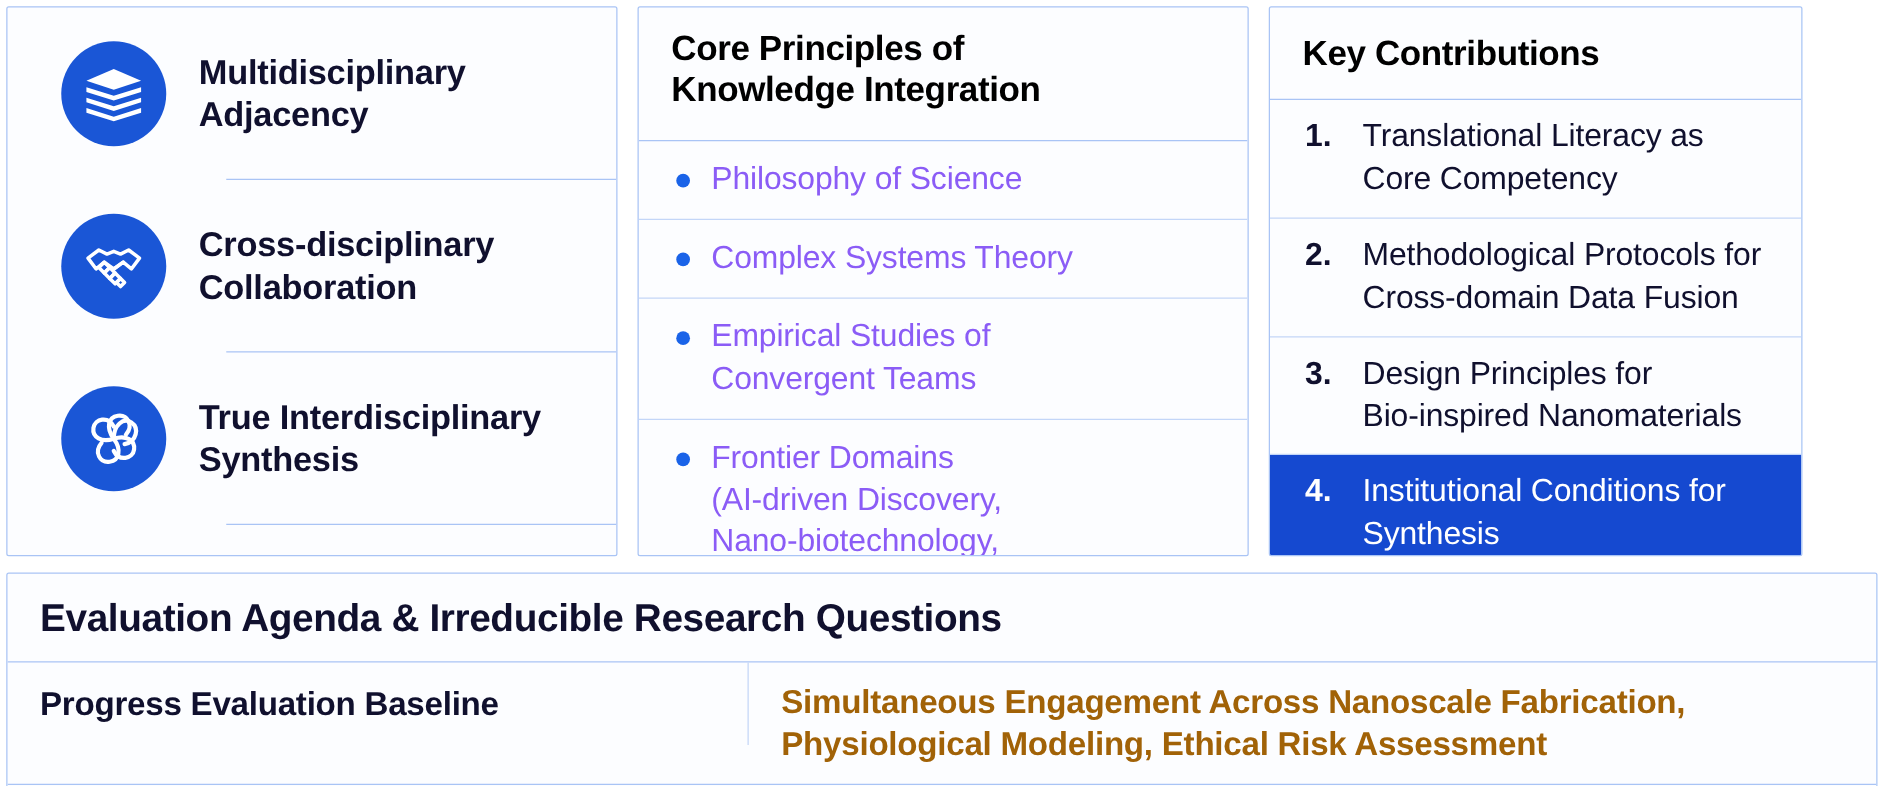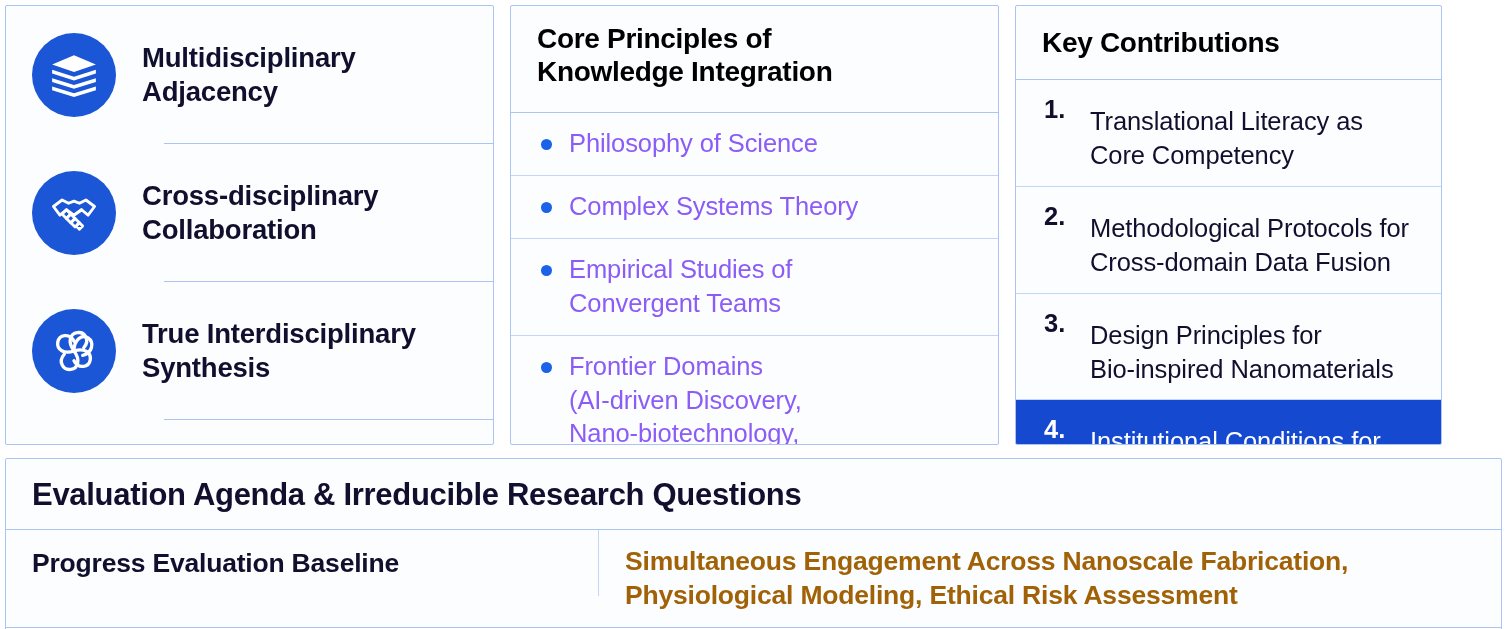--- a/index.html
+++ b/index.html
@@ -24,21 +24,21 @@
     position: absolute;
     background: #fcfdff;
     border: 1.5px solid #a9c4f5;
     border-radius: 2px;
     overflow: hidden;
   }
 
   
   .top-row-panel { top: 5px; height: 440px; }
 
-  #panel-concepts { left: 5px;    width: 489px; }
+  #panel-concepts { left: 5px;    width: 489px; padding-left: 17px; }
   #panel-core     { left: 510px;  width: 489px; }
   #panel-key      { left: 1015px; width: 427px; }
 
   
   .concept-row {
     position: relative;
     display: flex;
     align-items: center;
     height: 138px;
     padding-left: 26px;
@@ -139,21 +139,20 @@
     line-height: 1.33;
     color: #10102e;
   }
   .num-text {
     font-size: 25.5px;
     font-weight: 400;
     line-height: 1.33;
     color: #10102e;
     white-space: pre-line;
     letter-spacing: -0.1px;
-    margin-top: 12px;
   }
 
   
   #panel-evaluation {
     left: 5px;
     top: 458px;
     width: 1497px;
     height: 200px;
   }
 

